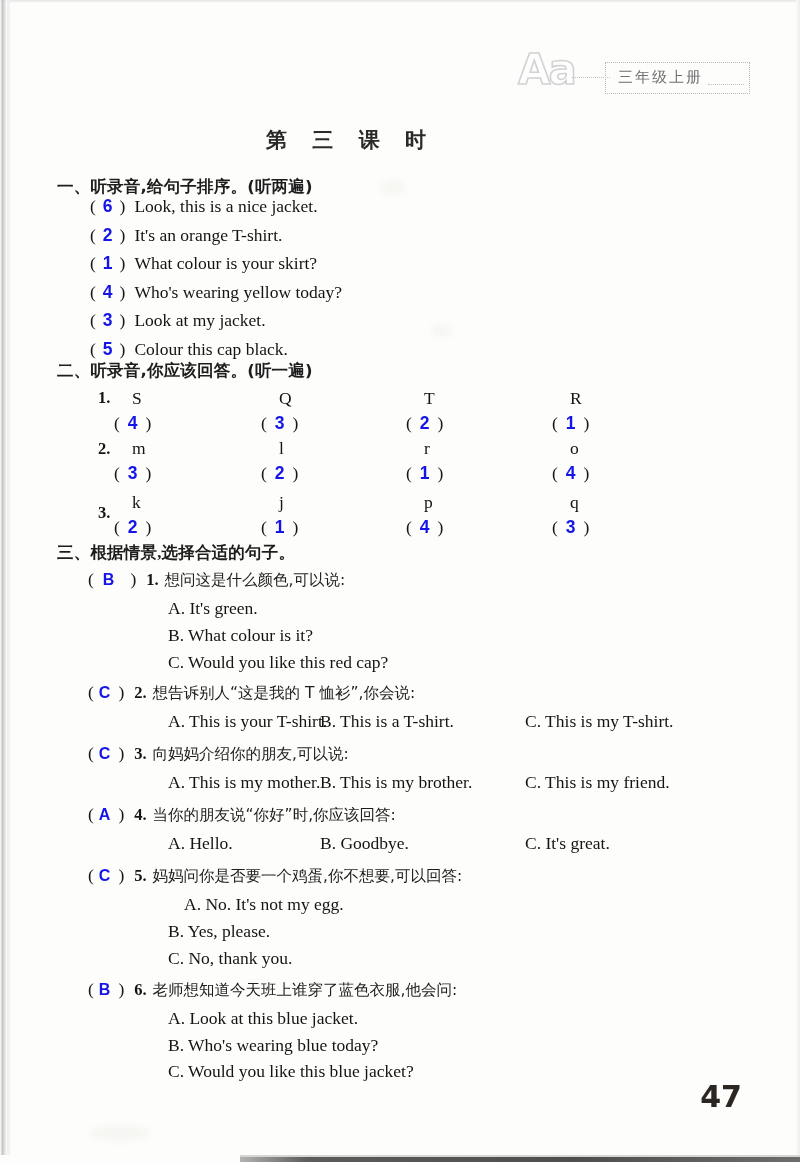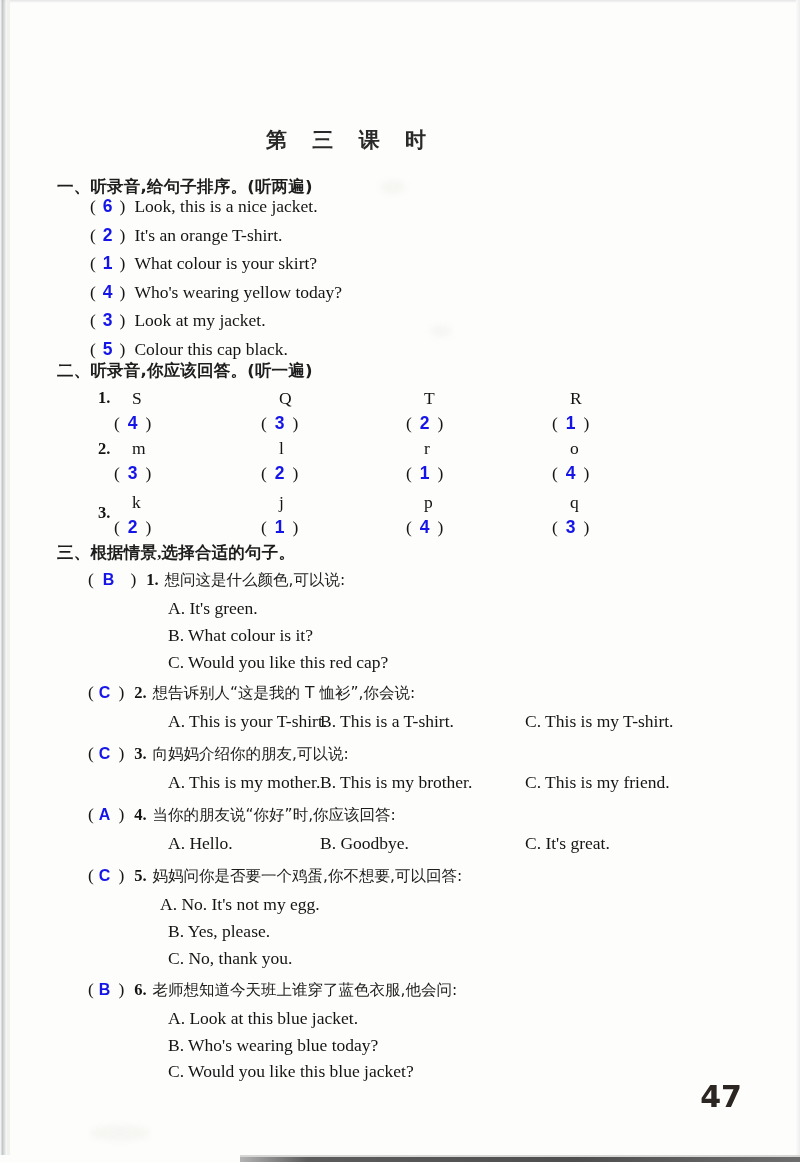--- a/index.html
+++ b/index.html
@@ -221,20 +221,27 @@
   <div class="edge-left2"></div>
   <div class="edge-right"></div>
   <div class="edge-bottom"></div>
   <div class="edge-bottom-bar2"></div>
   <div class="edge-bottom-bar"></div>
 
   <div class="smudge" style="left:380px;top:180px;width:26px;height:14px;"></div>
   <div class="smudge" style="left:430px;top:325px;width:22px;height:12px;"></div>
   <div class="smudge" style="left:90px;top:1125px;width:60px;height:16px;"></div>
 
+  <div class="header">
+    <div class="logo-aa">Aa</div>
+    <div class="grade-dots-left"></div>
+    <div class="grade-box"></div>
+    <div class="grade-text">三年级上册</div>
+    <div class="grade-dots-in"></div>
+  </div>
 
   <div class="lesson-title">第 三 课 时</div>
 
   <div class="sec-head" style="left:57px; top:176px;">一、听录音,给句子排序。(听两遍)</div>
   <div id="sec1-items">
       <div class="row" style="left: 90px; top: 196px;">
         <span class="paren">(</span>
         <span class="ink" style="font-size: 17.5px; margin: 0px 7px;">6</span>
         <span class="paren">)</span>
         <span class="en" style="margin-left: 9px; text-align: center;">Look, this is a nice jacket.</span>
@@ -344,21 +351,21 @@
       <div class="en" style="position: absolute; left: 168px; top: 833.4px;">A. Hello.</div>
       <div class="en" style="position: absolute; left: 320px; top: 833.4px;">B. Goodbye.</div>
       <div class="en" style="position: absolute; left: 525px; top: 833.4px;">C. It's great.</div>
       <div class="row" style="left: 88px; top: 865.4px;">
         <span class="paren">(</span>
         <span class="ink" style="font-size: 16px; margin: 0px 8px 0px 5px;">C</span>
         <span class="paren">)</span>
         <span class="num-b" style="margin: 0px 6px 0px 10px;">5.</span>
         <span class="zh">妈妈问你是否要一个鸡蛋,你不想要,可以回答:</span>
       </div>
-      <div class="en" style="position: absolute; left: 160px; top: 894.4px; text-align: right;">A. No. It's not my egg.</div>
+      <div class="en" style="position: absolute; left: 184px; top: 894.4px; text-align: right;">A. No. It's not my egg.</div>
       <div class="en" style="position: absolute; left: 168px; top: 921.2px;">B. Yes, please.</div>
       <div class="en" style="position: absolute; left: 168px; top: 948px;">C. No, thank you.</div>
       <div class="row" style="left: 88px; top: 978.8px;">
         <span class="paren">(</span>
         <span class="ink" style="font-size: 16px; margin: 0px 8px 0px 5px;">B</span>
         <span class="paren">)</span>
         <span class="num-b" style="margin: 0px 6px 0px 10px;">6.</span>
         <span class="zh">老师想知道今天班上谁穿了蓝色衣服,他会问:</span>
       </div>
       <div class="en" style="position: absolute; left: 168px; top: 1007.8px;">A. Look at this blue jacket.</div>

